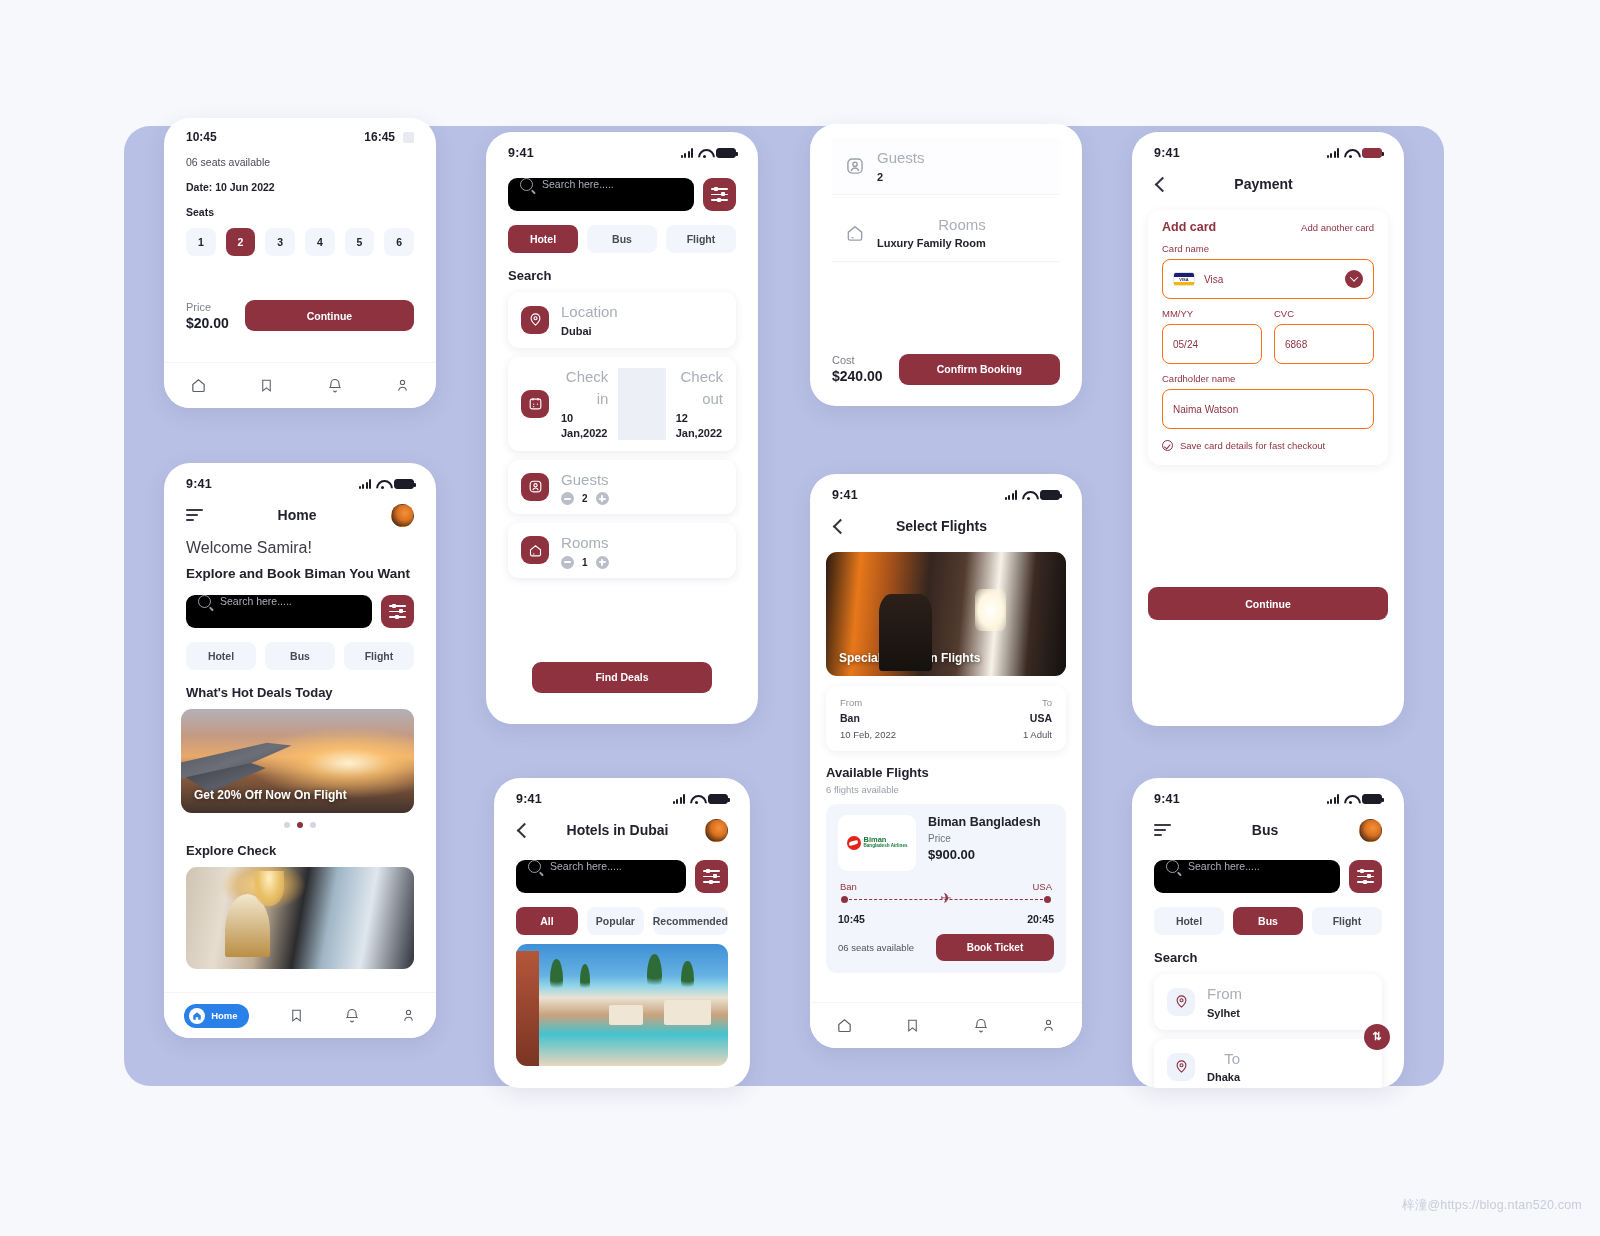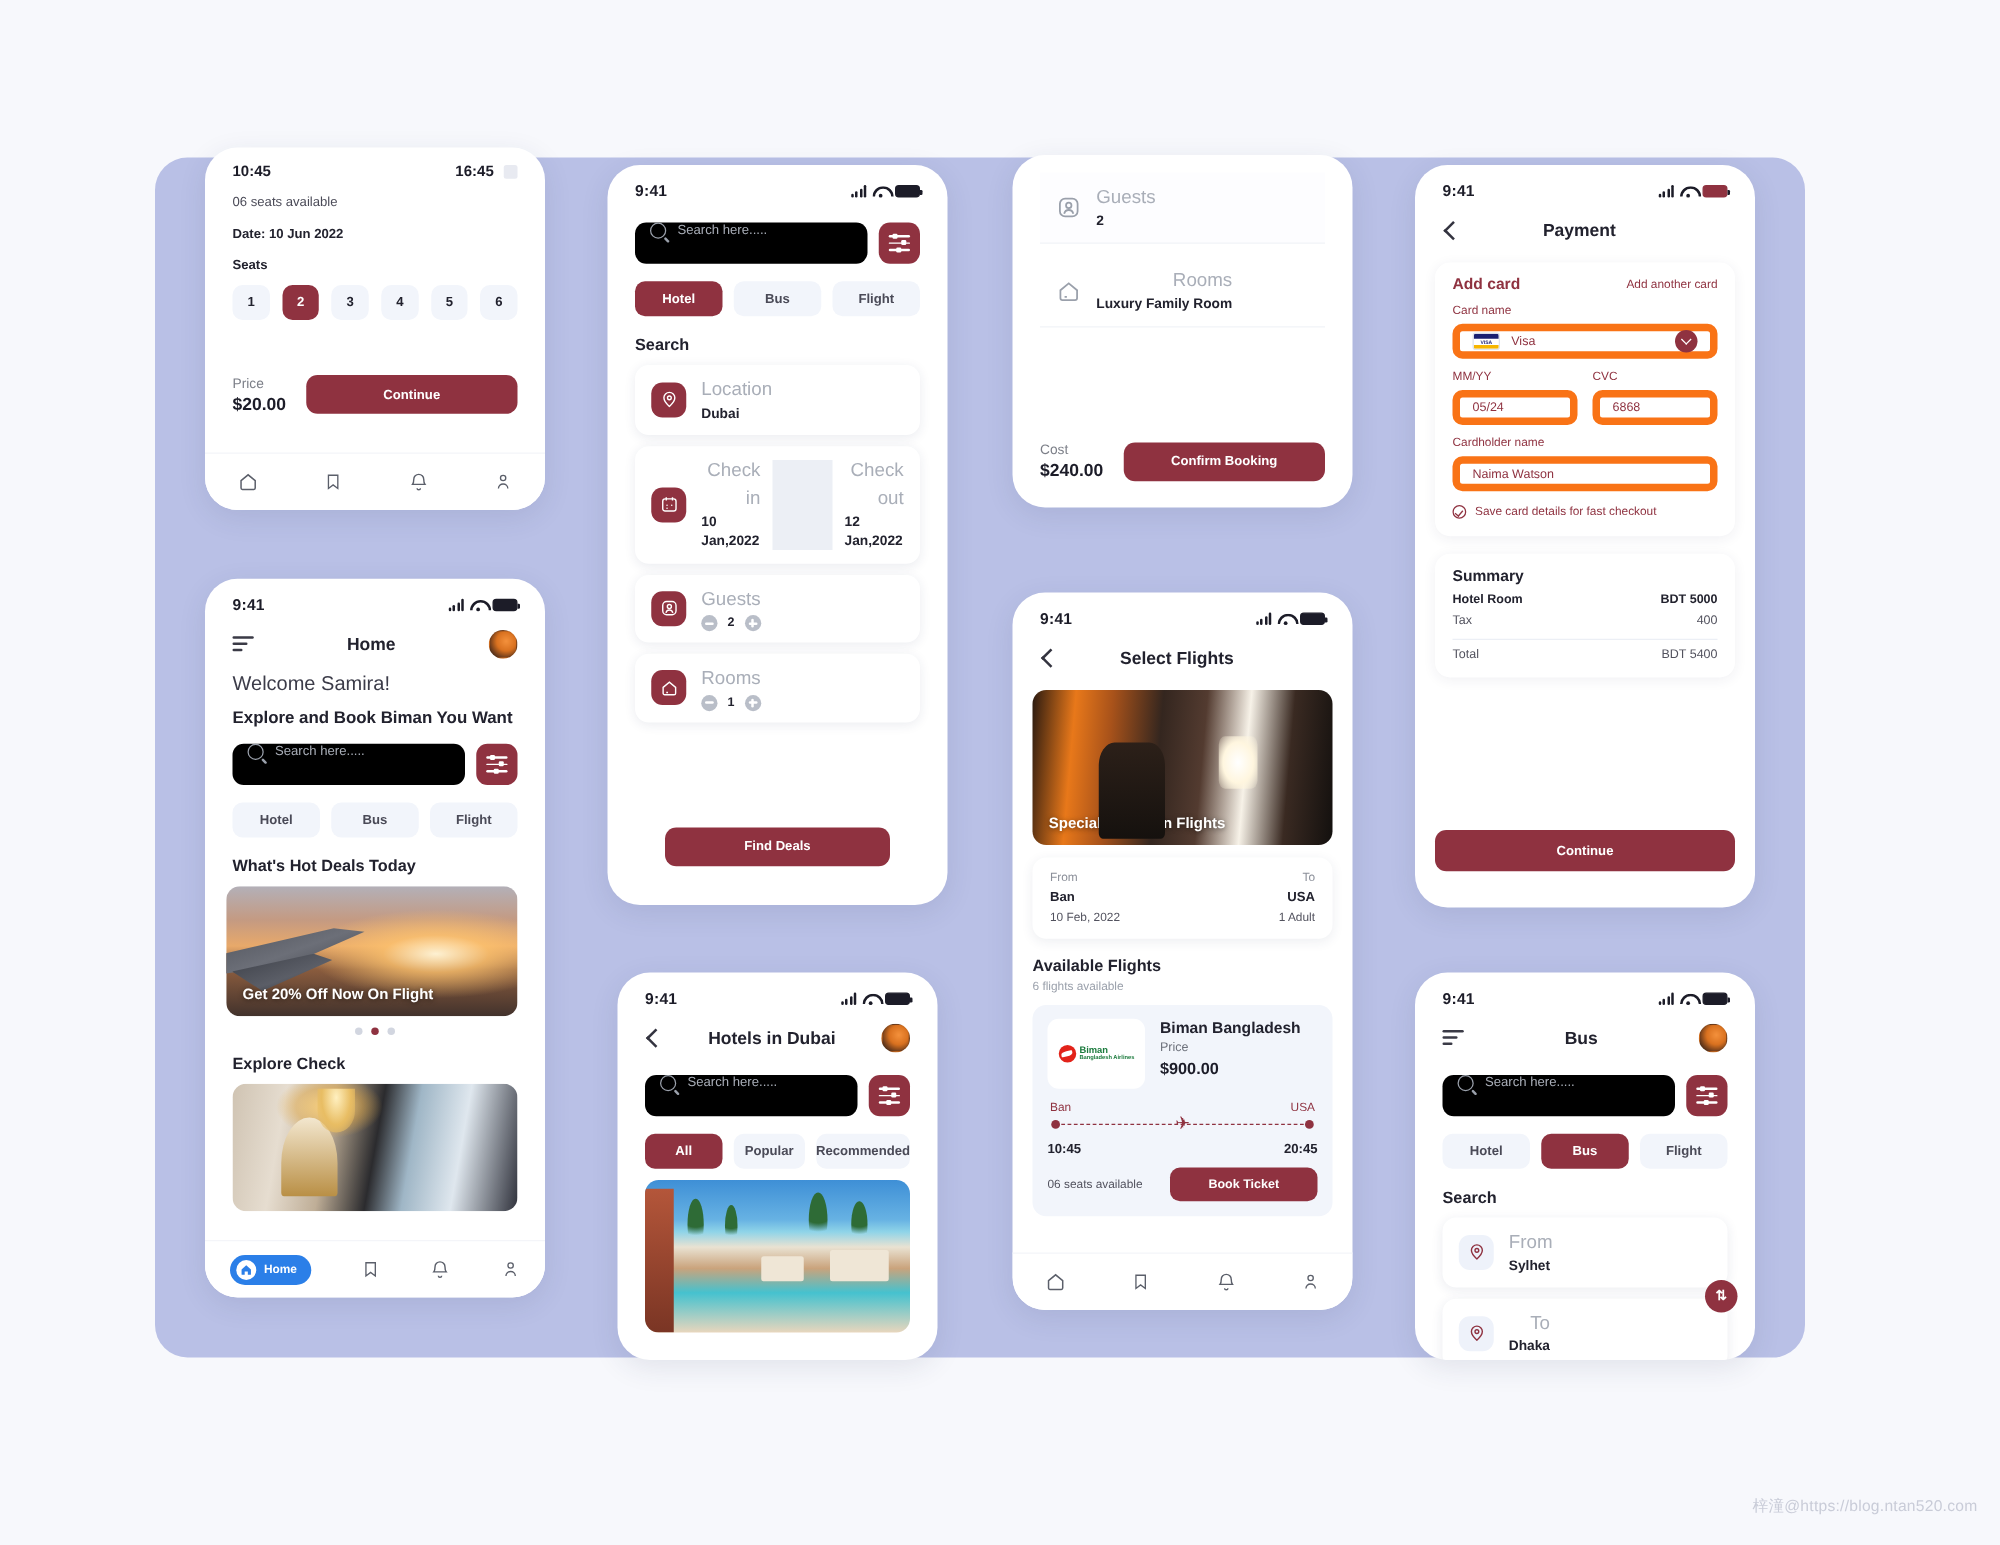--- a/index.html
+++ b/index.html
@@ -221,21 +221,21 @@
   .price-val { font-size: 14px; font-weight:700; color:#1c1c28; margin-top:2px; }
 
   
   .pay-card { margin: 10px 16px 0 16px; background:#fff; border-radius:12px; padding: 10px 14px 14px 14px;
               box-shadow:0 2px 10px rgba(40,45,90,.07); }
   .pay-head { display:flex; align-items:center; justify-content:space-between; }
   .pay-title { font-size: 12.5px; font-weight:700; color:#8f3240; }
   .pay-link { font-size: 9.5px; color:#8f3240; }
   .pay-lab { font-size: 9.5px; color:#8f3240; margin-top: 9px; }
   .pay-input {
-    margin-top: 5px; height: 28px; border: 6px solid #f97316; border-radius: 8px;
+    margin-top: 5px; height: 40px; border: 1px solid #f97316; border-radius: 8px;
     display:flex; align-items:center; padding: 0 10px; font-size: 10px; color:#8f3240;
     justify-content: space-between;
   }
   .visa {
     width:22px;height:14px;border-radius:2.5px;background:#fff;border:1px solid #dfe3ec;
     display:flex;flex-direction:column;justify-content:space-between;overflow:hidden;flex:none;
   }
   .visa .v1{height:4px;background:#1a1f71;}
   .visa .v2{font-size:4px;font-weight:700;color:#1a1f71;text-align:center;line-height:5px;}
   .visa .v3{height:3px;background:#f7b600;}
@@ -818,36 +818,20 @@
     <div class="pay-input">
       <span>Naima Watson</span>
     </div>
 
     <div class="savecheck">
       <span class="circ-check"></span>
       <span>Save card details for fast checkout</span>
     </div>
   </div>
 
-  <div class="sum-card">
-    <div class="sum-title">Summary</div>
-    <div class="sum-row bold">
-      <span>Hotel Room</span>
-      <span>BDT 5000</span>
-    </div>
-    <div class="sum-row">
-      <span>Tax</span>
-      <span>400</span>
-    </div>
-    <div class="sum-div"></div>
-    <div class="sum-row">
-      <span>Total</span>
-      <span>BDT 5400</span>
-    </div>
-  </div>
 
   <div class="primary-btn" style="margin:122px 16px 0 16px;height:33px;">Continue</div>
 </div>
 
 <div class="phone" style="left:1132px; top:778px; width:272px; height:310px;">
   <div class="statusbar">
     <span>9:41</span>
     <span class="sb-right">
       <span class="sig">
           <i></i>

